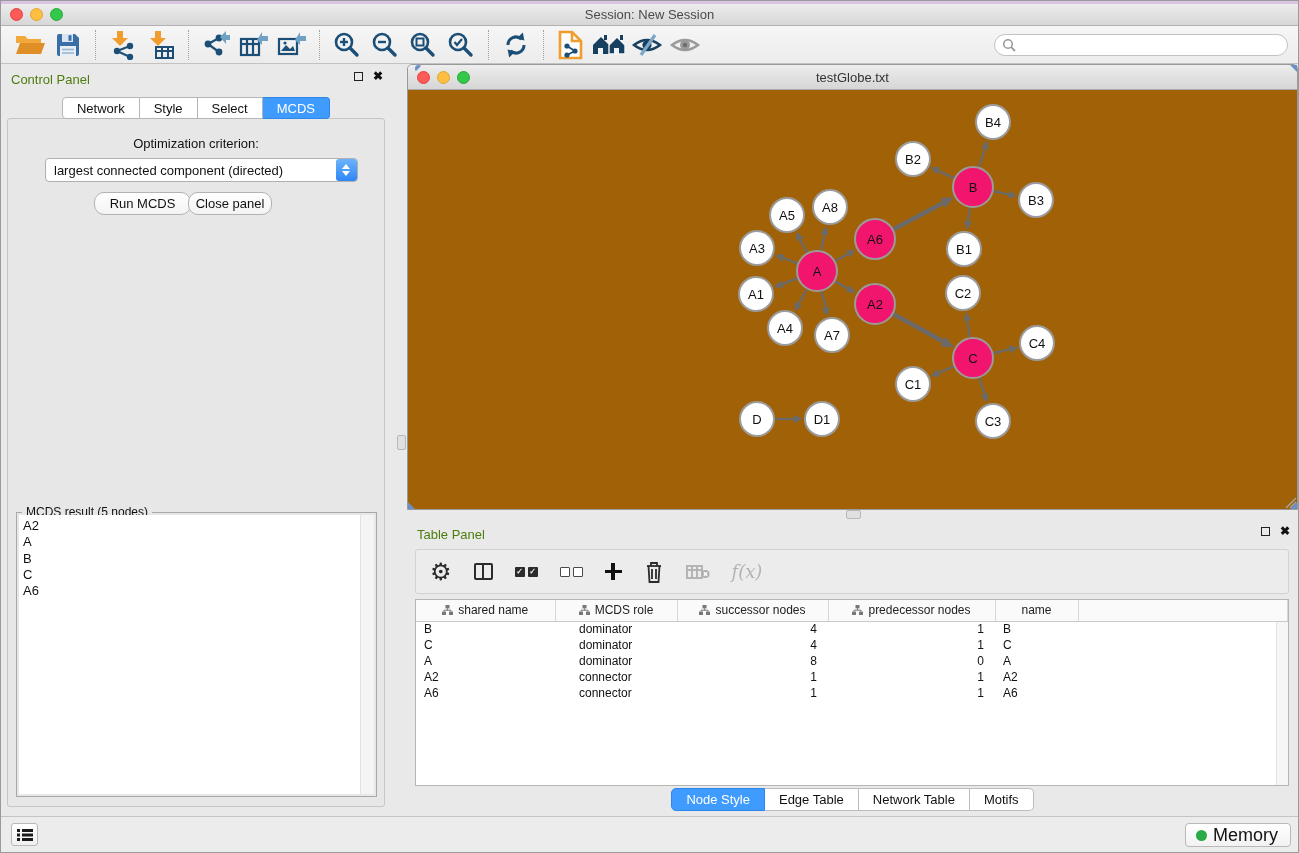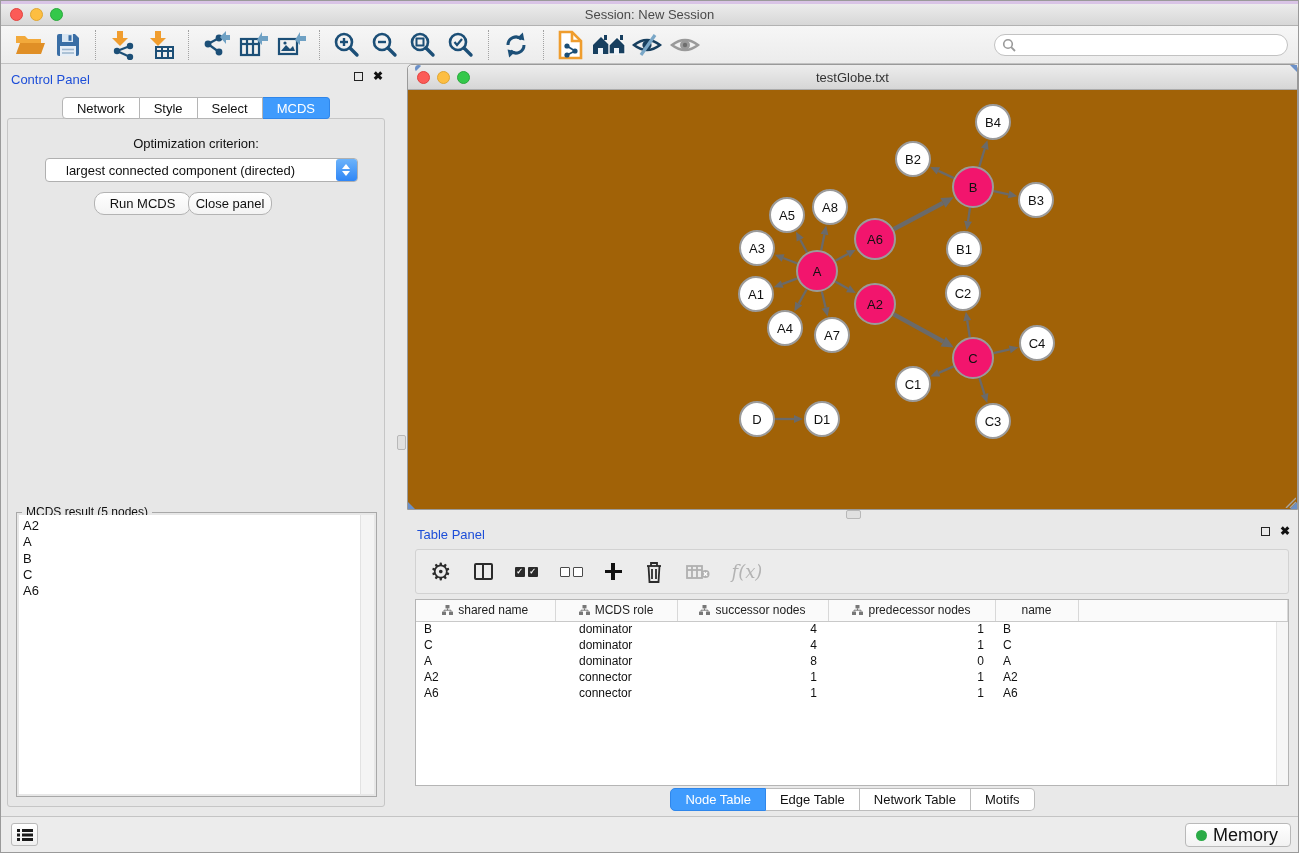--- a/index.html
+++ b/index.html
@@ -22,36 +22,36 @@
     display:flex; align-items:center; padding:0 10px; }
   .ticon { width:38px; height:32px; display:flex; align-items:center; justify-content:center; cursor:default; }
   .tsep { width:0; height:30px; border-left:1px dotted #a2a2a2; margin:0 8px; }
   .search { margin-left:auto; width:294px; height:22px; background:#fff; border:1px solid #c2c2c2;
     border-radius:12px; display:flex; align-items:center; padding:0 7px; }
   .search input { border:none; outline:none; flex:1; font-size:12px; background:transparent; }
 
   
   .control-panel { position:absolute; left:0; top:63px; width:390px; height:754px; background:#e9e9e9; }
   .panel-head { position:relative; height:30px; display:flex; align-items:center; }
-  .panel-head .ptitle { font-size:13px; color:#1d4ed8; margin-left:10px; }
+  .panel-head .ptitle { font-size:13px; color:#4d7c0f; margin-left:10px; }
   .panel-head .pbtns { position:absolute; right:8px; top:8px; display:flex; gap:10px; align-items:center; }
   .float-box { width:9px; height:9px; border:1.6px solid #222; background:transparent; }
   .close-x { font-size:12px; font-weight:bold; color:#111; line-height:9px; }
   .cp-tabs { position:absolute; top:33px; left:0; right:0; display:flex; justify-content:center; z-index:2; }
   .cp-tab { height:22px; padding:0 14px; background:#fff; border:1px solid #b5b5b5; border-left-width:0;
     font-size:13px; color:#111; display:flex; align-items:center; }
   .cp-tab:first-child { border-left-width:1px; border-top-left-radius:4px; border-bottom-left-radius:4px; }
   .cp-tab:last-child { border-top-right-radius:4px; border-bottom-right-radius:4px; }
   .cp-tab.sel { background:#3f9bfd; border-color:#2f86ea; color:#fff; }
   .cp-content { position:absolute; top:54px; left:6px; right:6px; bottom:11px;
     background:#e7e7e7; border:1px solid #c6c6c6; border-radius:3px; }
   .opt-label { position:absolute; top:17px; left:0; right:0; text-align:center; font-size:13px; color:#111; }
   .combo { position:absolute; top:39px; left:37px; width:313px; height:24px; background:#fff;
     border:1px solid #b0b0b0; border-radius:4px; display:flex; align-items:center; }
-  .combo .val { flex:1; font-size:13px; color:#111; padding-left:20px; white-space:nowrap; overflow:hidden; }
+  .combo .val { flex:1; font-size:13px; color:#111; padding-left:8px; white-space:nowrap; overflow:hidden; }
   .combo .stepper { width:21px; height:22px; border-radius:3px; margin-right:0.5px;
     background:linear-gradient(#6cb3fa,#2f86f6); display:flex; flex-direction:column; align-items:center; justify-content:center; gap:2px; }
   .chev-up { width:0; height:0; border-left:4px solid transparent; border-right:4px solid transparent; border-bottom:5px solid #fff; }
   .chev-dn { width:0; height:0; border-left:4px solid transparent; border-right:4px solid transparent; border-top:5px solid #fff; }
   .cp-btn { position:absolute; top:73px; height:23px; background:linear-gradient(#ffffff,#f3f3f3);
     border:1px solid #b3b3b3; border-radius:10px; font-size:13px; color:#111;
     display:flex; align-items:center; justify-content:center; font-family:"Liberation Sans",sans-serif; }
   .btn-run { left:86px; width:97px; }
   .btn-close { left:180px; width:84px; }
   .result-box { position:absolute; left:8px; top:393px; right:7px; bottom:9px; border:1px solid #a8a8a8; }
@@ -589,21 +589,21 @@
               <td class="c2 num">1</td>
               <td class="c3 num">1</td>
               <td class="c4">A6</td>
               <td></td>
             </tr>
           </tbody>
       </table>
       <div class="tbl-scroll"></div>
     </div>
     <div class="tp-tabs">
-        <div class="seg sel">Node Table</div>
+        <div class="seg sel">Node Style</div>
         <div class="seg">Edge Table</div>
         <div class="seg">Network Table</div>
         <div class="seg">Motifs</div>
       </div>
   </div>
 
   <div class="statusbar">
     <div class="list-btn">
       <svg width="16" height="14" viewBox="0 0 16 14">
           <g fill="#1a1a1a">

